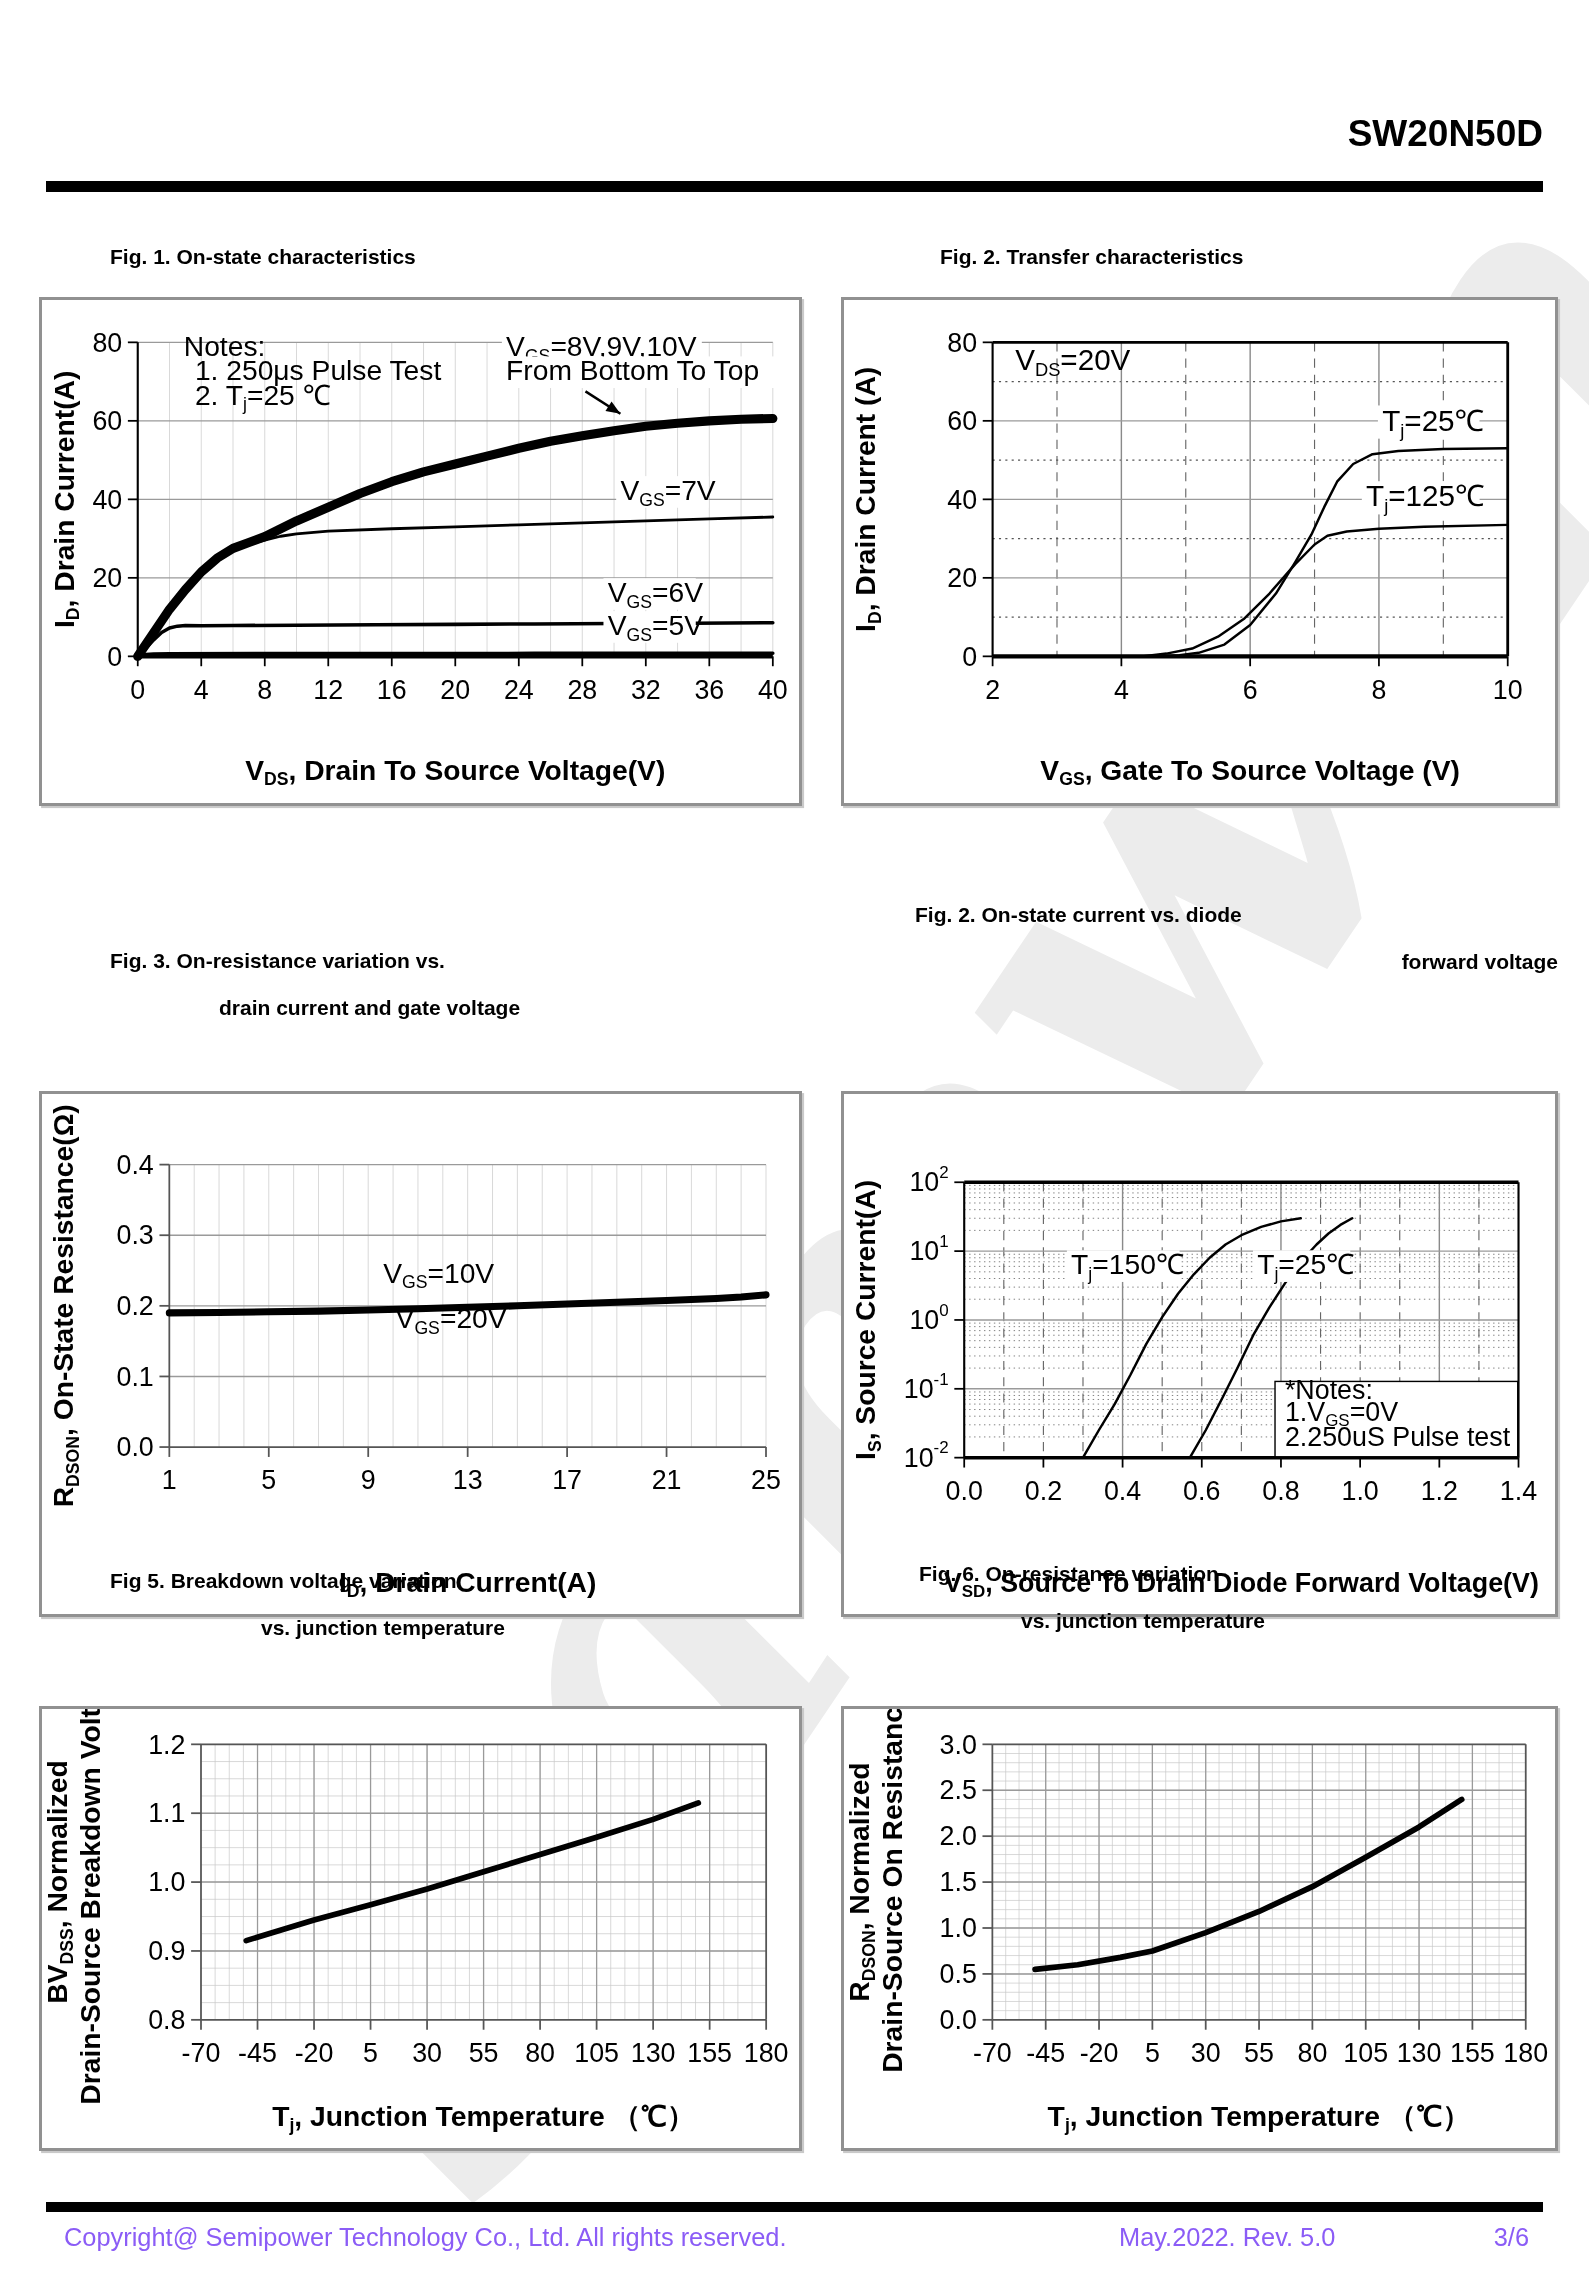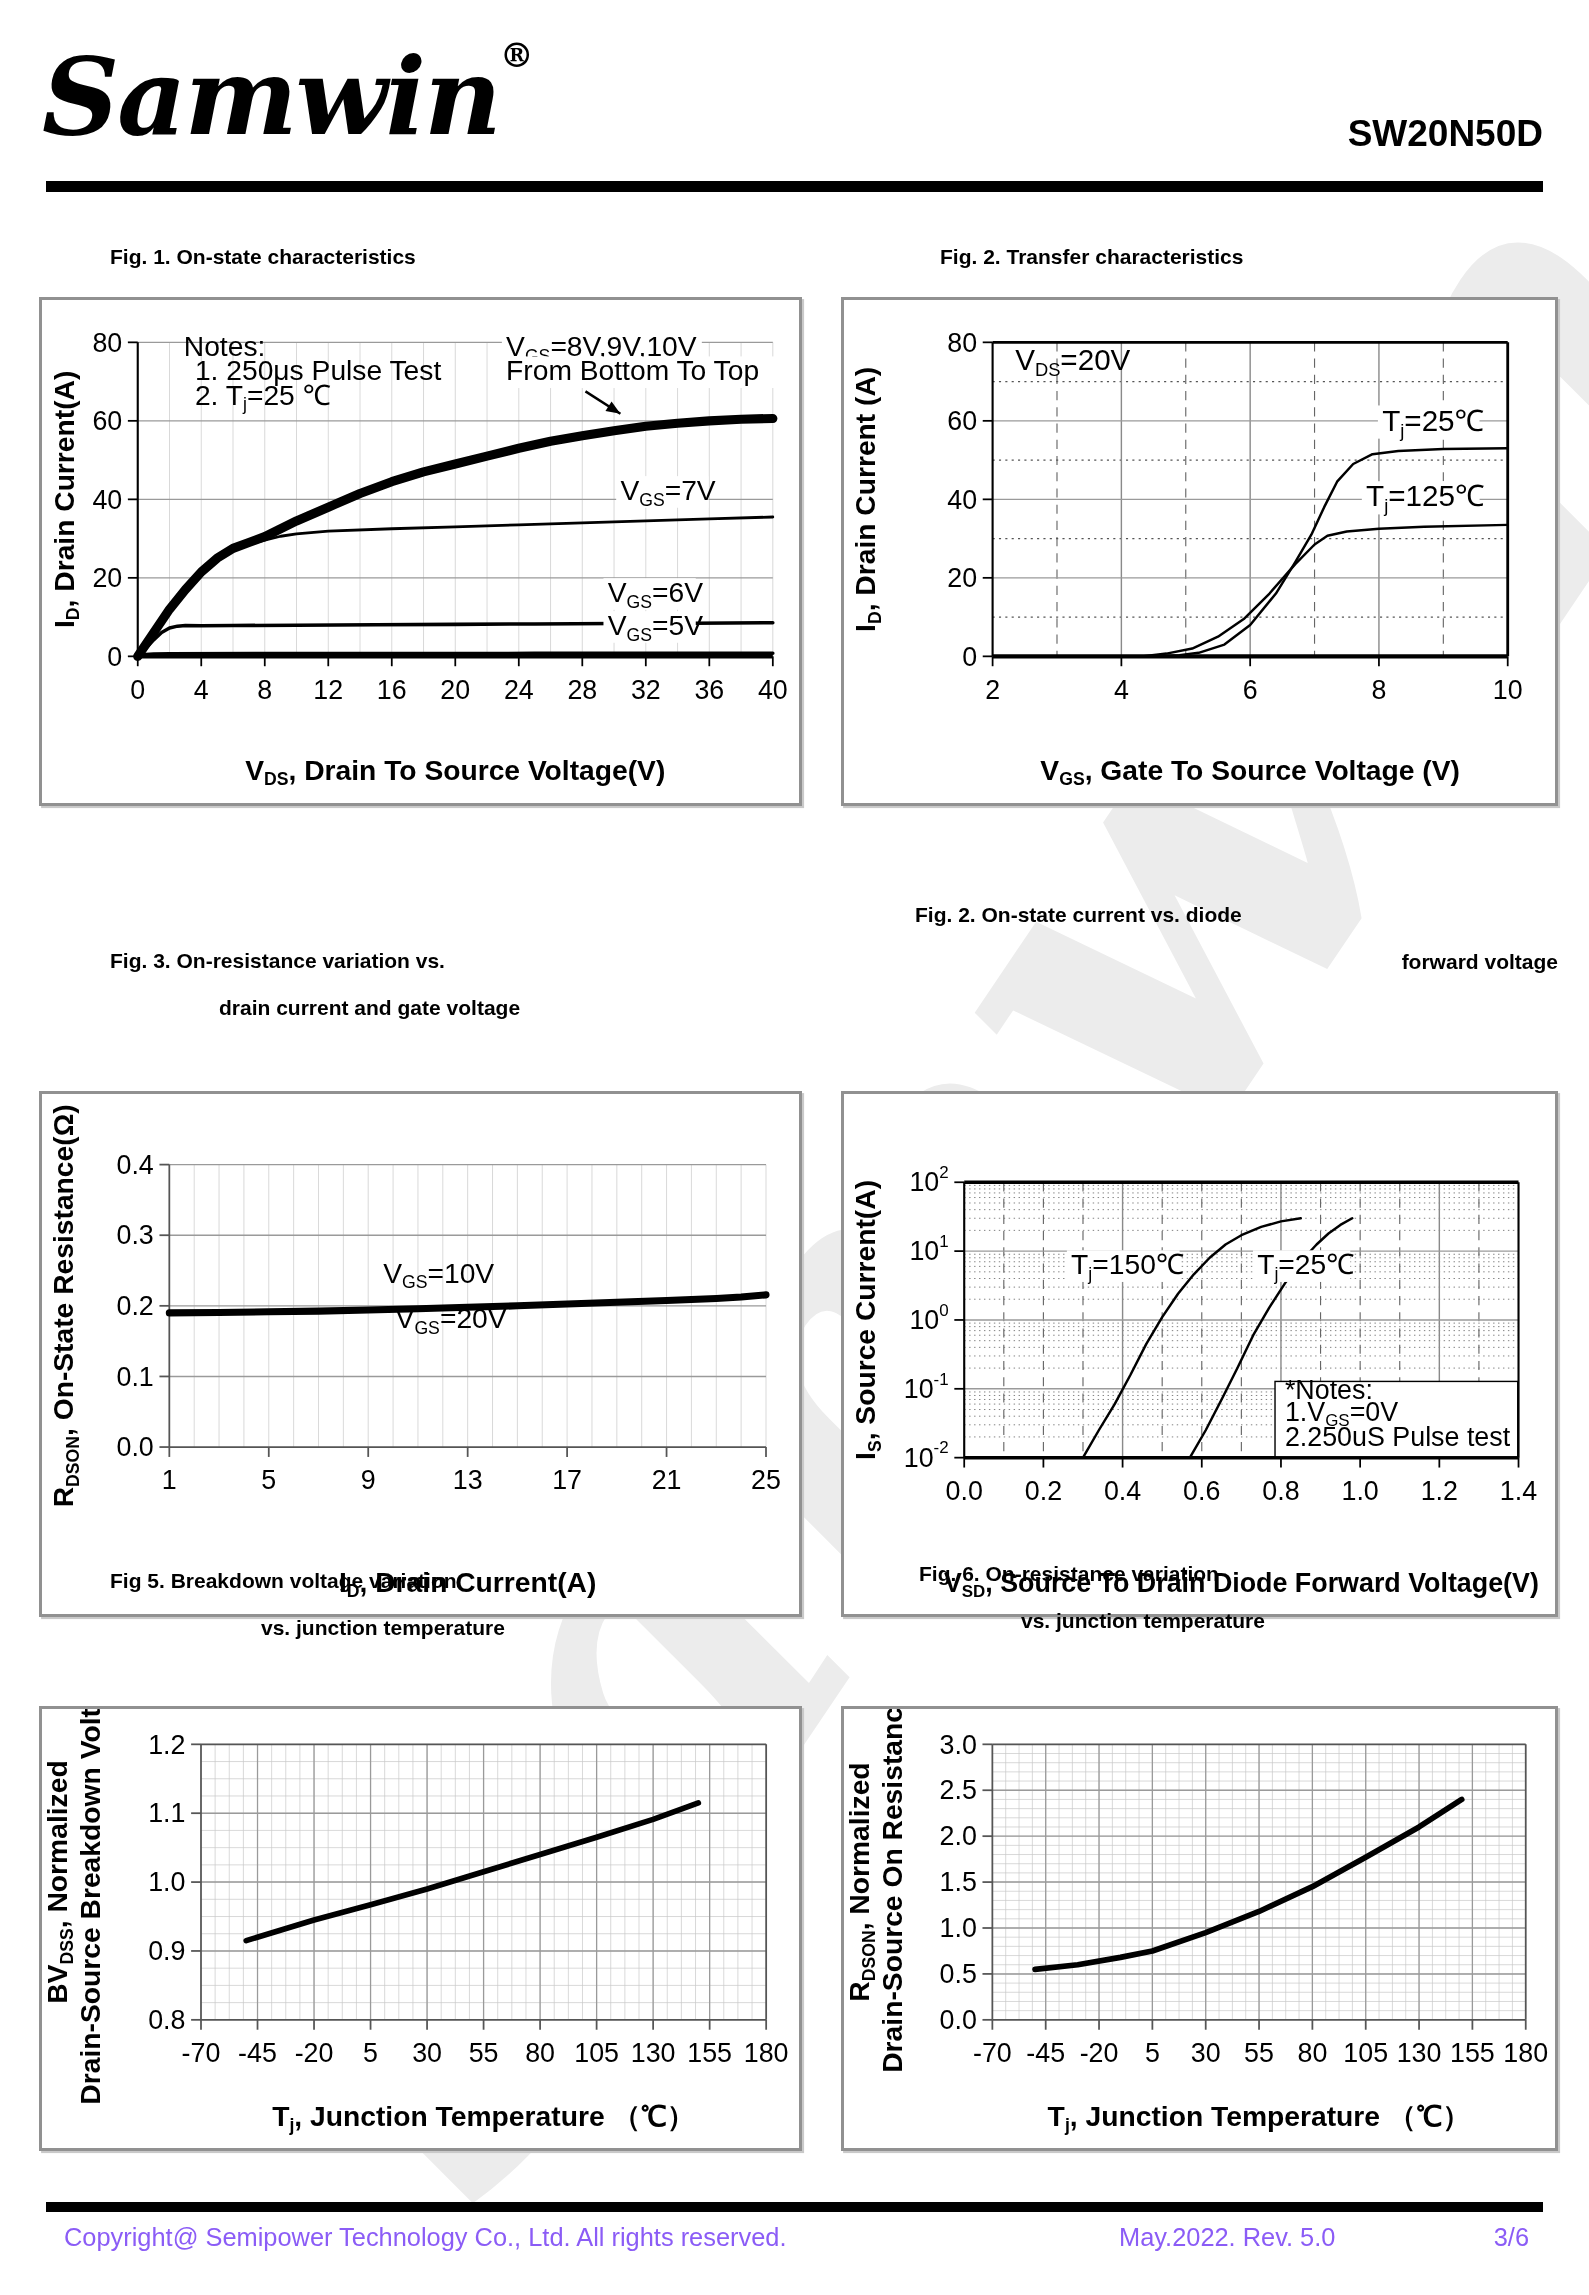--- a/index.html
+++ b/index.html
@@ -24,21 +24,20 @@
   .f-copy{left:64px;top:2223px;}
   .f-rev{left:1119px;top:2223px;}
   .f-page{right:60px;top:2223px;}
 </style>
 </head>
 <body>
 
 <div class="page">
   <div class="watermark">Samwin</div>
 
-  <div class="logo"><span>Samwin</span><span class="reg">®</span></div>
   <div class="part">SW20N50D</div>
   <div class="hrule"></div>
 
   <section>
     <div class="fig-title" id="ft0" style="left: 39px; top: 233px; width: 763px;">
       <span id="ft0a" style="padding-left: 71px;">Fig. 1. On-state characteristics</span>
       <span id="ft0b" style="padding-left: 71px;"></span>
     </div>
     <div class="chart-box" id="cb0" style="left: 39px; top: 297px; width: 763px; height: 509px;"><svg width="756" height="501" viewBox="0 0 1070 710">
           <line x1="180" y1="60" x2="180" y2="505" stroke="#c9c9c9" stroke-width="1"></line>

